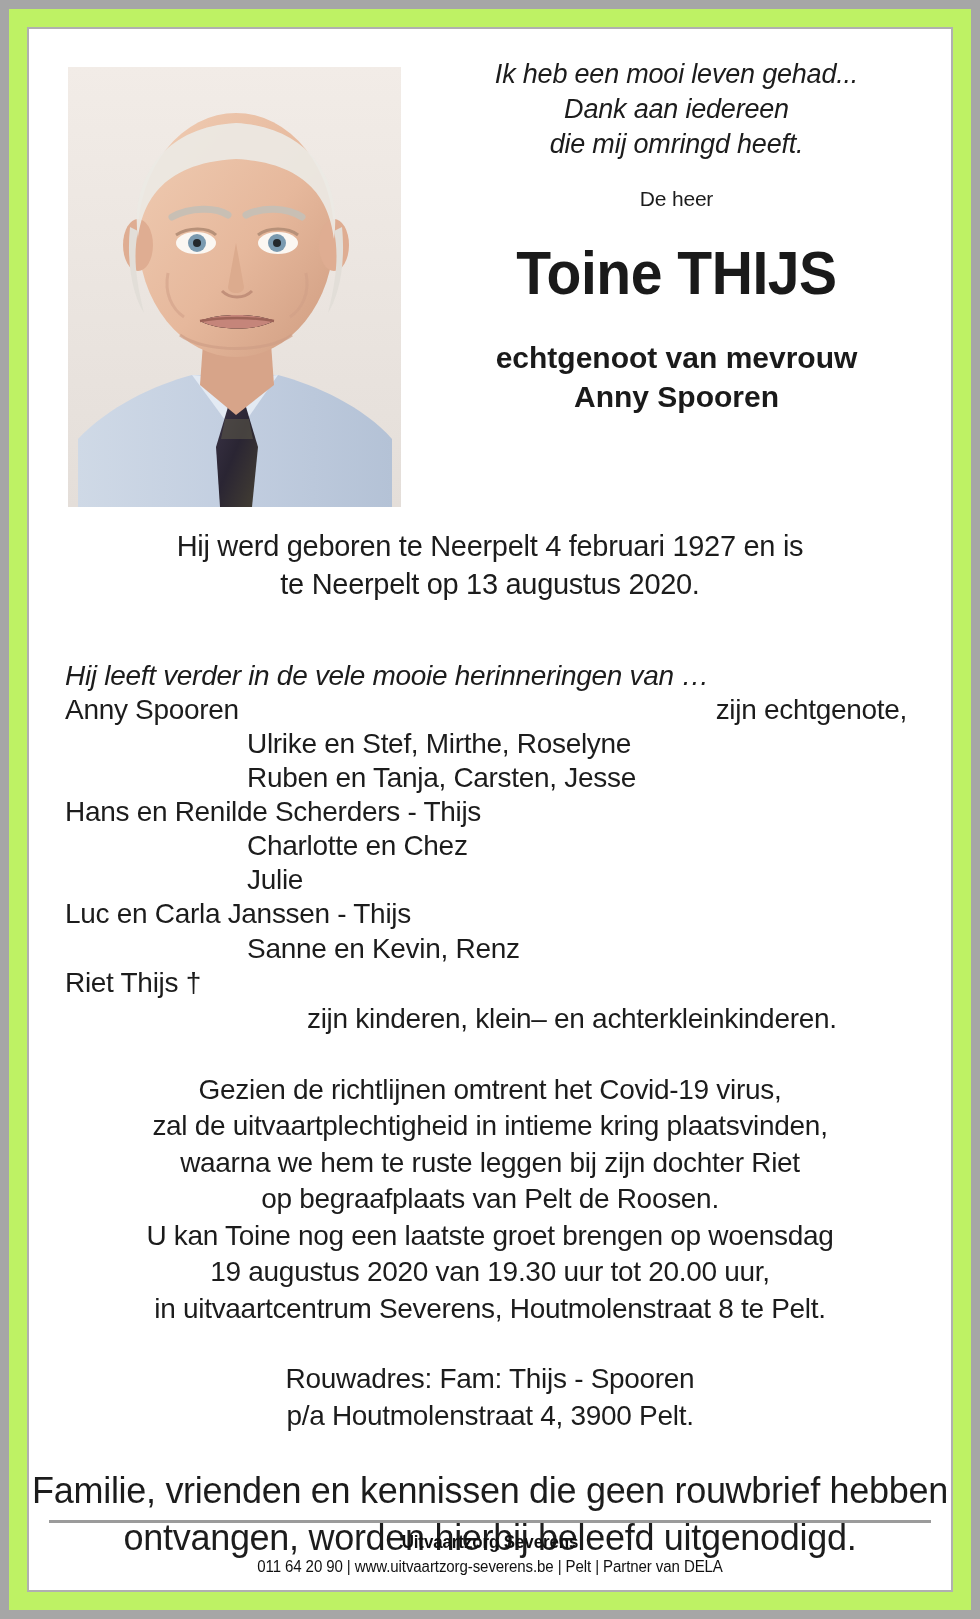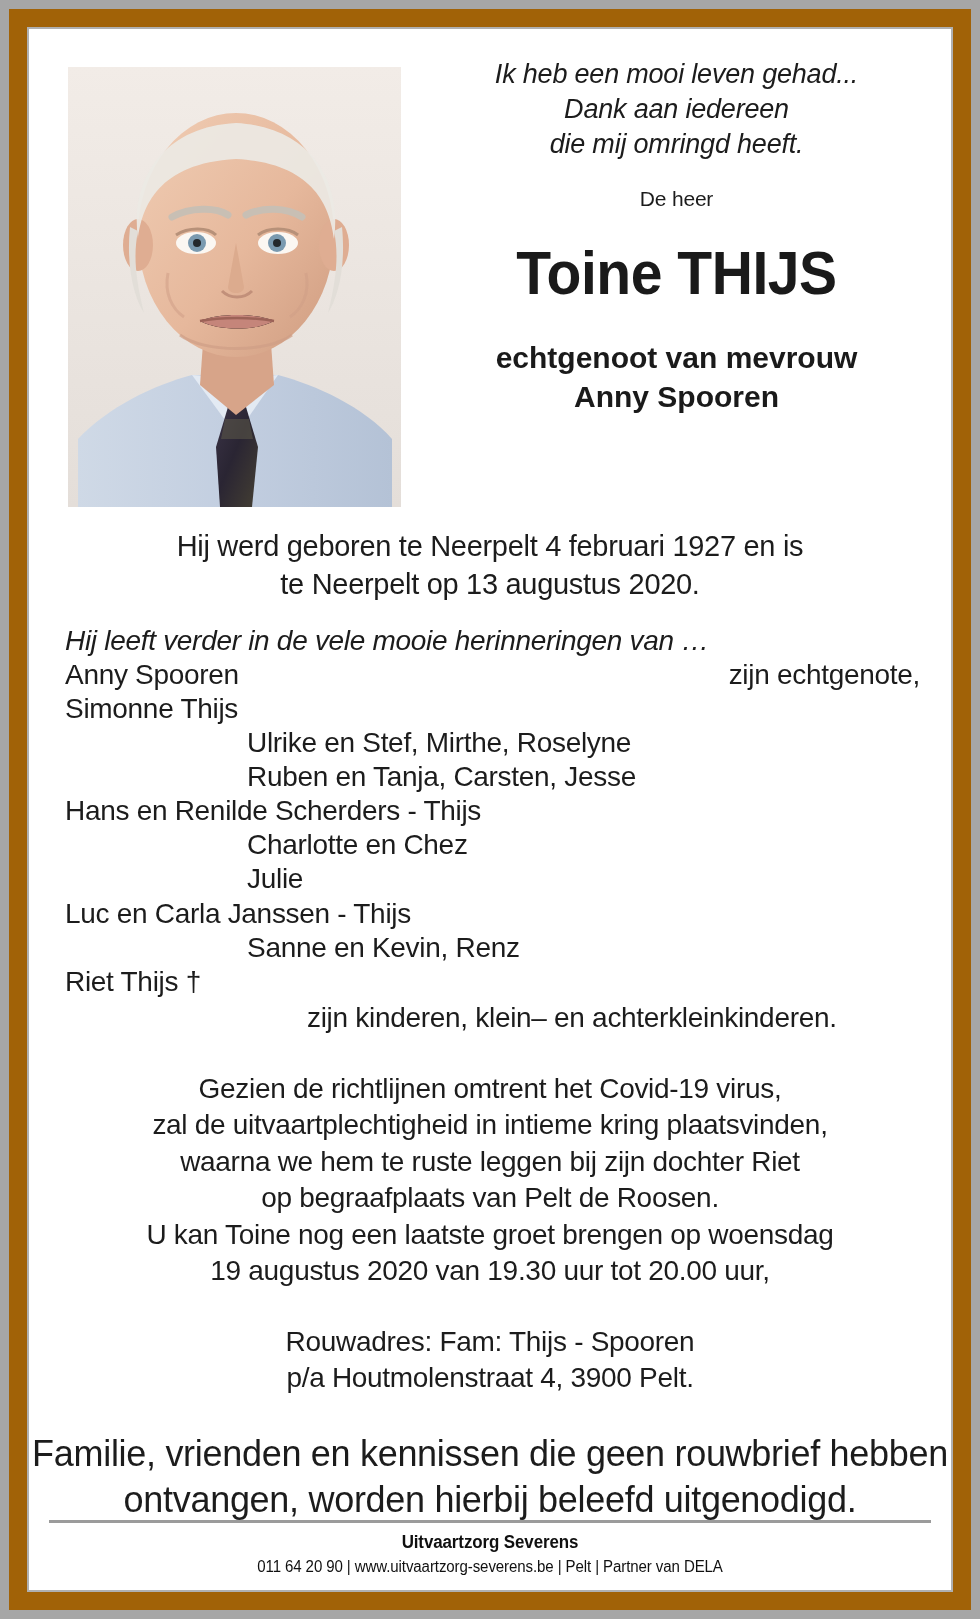--- a/index.html
+++ b/index.html
@@ -9,21 +9,21 @@
   }
   body {
     font-family: "Liberation Sans", sans-serif;
   }
 
   .card {
     position: relative;
     width: 980px;
     height: 1619px;
     box-sizing: border-box;
-    background: #a16207;
+    background: #bef264;
     border: 9px solid #a6a6a6;
     overflow: hidden;
   }
 
   
   .inner-frame {
     position: absolute;
     left: 18px;
     top: 18px;
     right: 18px;
@@ -103,23 +103,23 @@
     text-align: center;
     font-size: 29px;
     line-height: 1.30;
     color: #1c1c1c;
     letter-spacing: -0.3px;
   }
   .birthdeath div { white-space: nowrap; }
 
   
   .family {
-    margin-top: 21px;
+    margin-top: 56px;
     padding-left: 36px;
-    padding-right: 31px;
+    padding-right: 44px;
     font-size: 28px;
     line-height: 1.215;
     color: #1c1c1c;
     letter-spacing: -0.3px;
   }
   .fam-intro {
     font-style: italic;
   }
   .fam-row {
     position: relative;
@@ -295,40 +295,40 @@
       </div>
 
       <div class="family">
         <div class="fam-intro">Hij leeft verder in de vele mooie herinneringen van …</div>
 
         <div class="fam-row">
           <span class="left">Anny Spooren</span>
           <span class="right">zijn echtgenote,</span>
         </div>
 
-        <div>Simonne Thijs</div>
         <div class="fam-indent">Ulrike en Stef, Mirthe, Roselyne</div>
         <div class="fam-indent">Ruben en Tanja, Carsten, Jesse</div>
         <div>Hans en Renilde Scherders - Thijs</div>
         <div class="fam-indent">Charlotte en Chez</div>
         <div class="fam-indent">Julie</div>
         <div>Luc en Carla Janssen - Thijs</div>
         <div class="fam-indent">Sanne en Kevin, Renz</div>
         <div>Riet Thijs †</div>
 
         <div class="fam-children">zijn kinderen, klein– en achterkleinkinderen.</div>
       </div>
 
       <div class="ceremony">
         <div>Gezien de richtlijnen omtrent het Covid-19 virus,</div>
         <div>zal de uitvaartplechtigheid in intieme kring plaatsvinden,</div>
         <div>waarna we hem te ruste leggen bij zijn dochter Riet</div>
         <div>op begraafplaats van Pelt de Roosen.</div>
         <div>U kan Toine nog een laatste groet brengen op woensdag</div>
         <div>19 augustus 2020 van 19.30 uur tot 20.00 uur,</div>
+        <div>in uitvaartcentrum Severens, Houtmolenstraat 8 te Pelt.</div>
       </div>
 
       <div class="mourn-address">
         <div>Rouwadres: Fam: Thijs - Spooren</div>
         <div>p/a Houtmolenstraat 4, 3900 Pelt.</div>
       </div>
 
       <div class="invite">
         <div>Familie, vrienden en kennissen die geen rouwbrief hebben</div>
         <div>ontvangen, worden hierbij beleefd uitgenodigd.</div>

